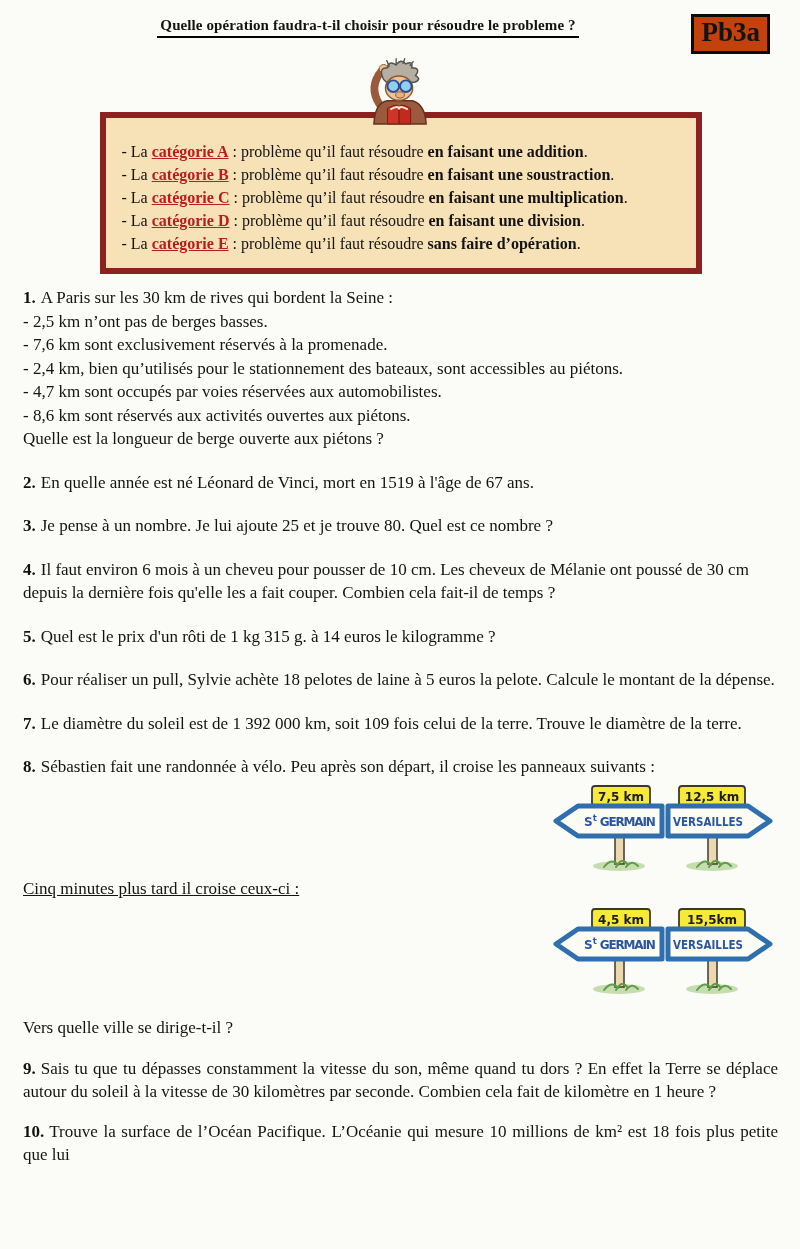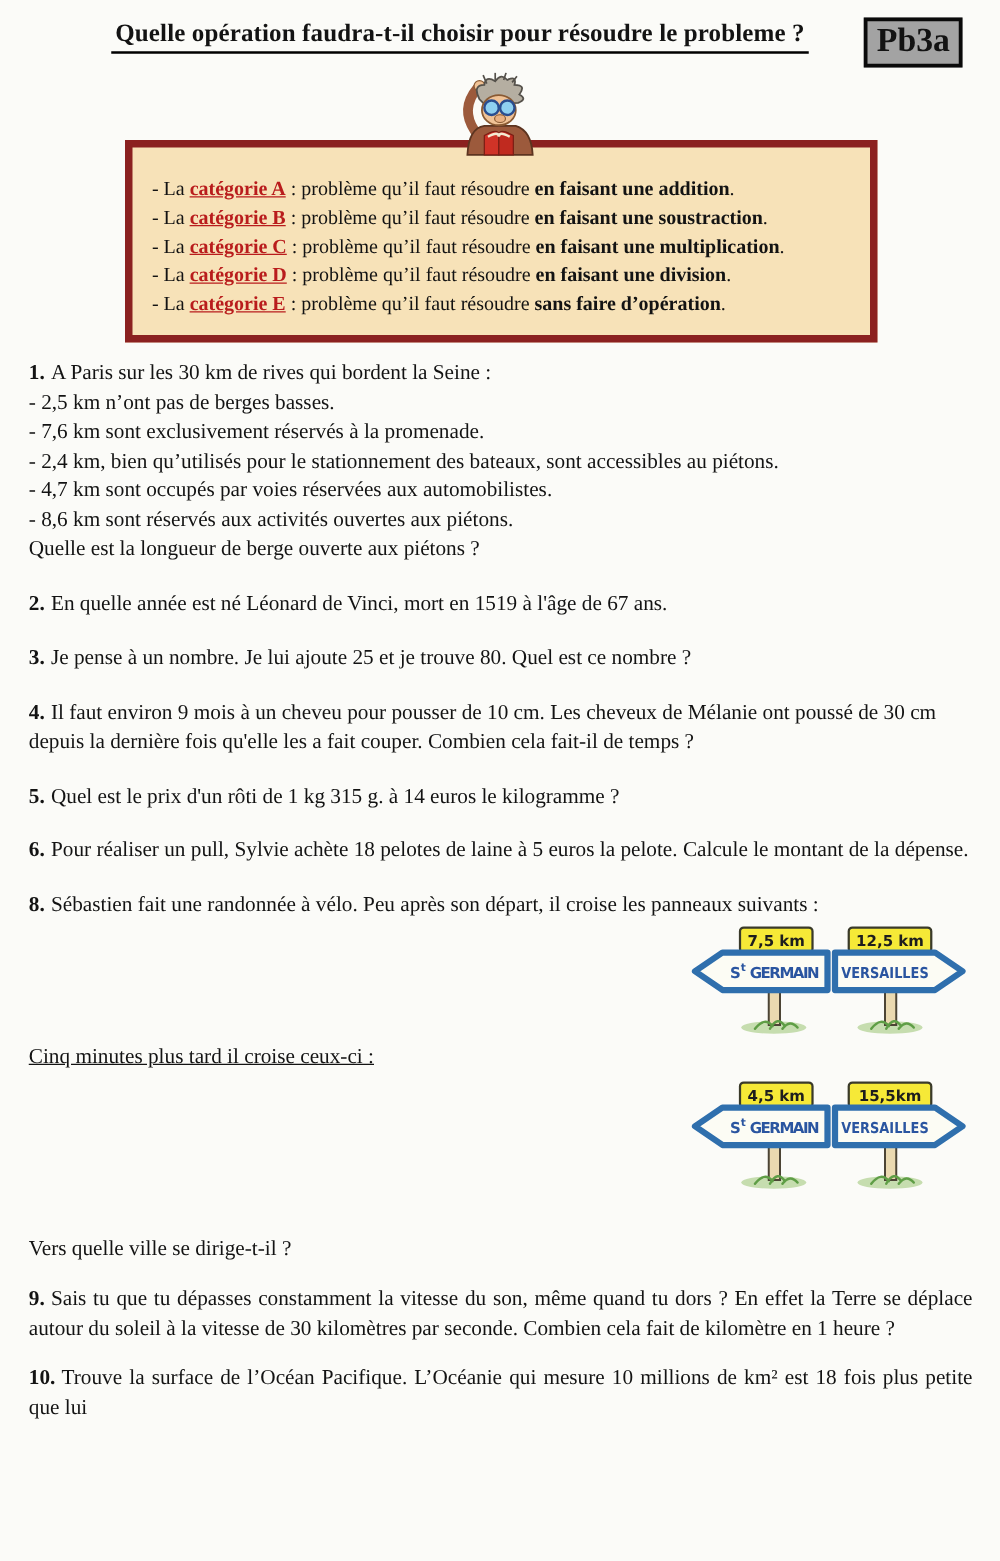--- a/index.html
+++ b/index.html
@@ -3,44 +3,44 @@
 <meta charset="utf-8">
 <style>
   html,body{margin:0;padding:0;background:#e9e9e9;}
   .sheet{width:800px;height:1249px;background:#fbfbf8;color:#131313;
     font-family:"Liberation Serif",serif;box-sizing:border-box;
     padding:0 22px 0 23px;position:relative;overflow:hidden;}
 
   
   .title-row{position:relative;margin-top:16px;height:42px;}
   .title-wrap{width:690px;text-align:center;}
-  .title{display:inline-block;font-size:20px;font-weight:bold;
+  .title{display:inline-block;font-size:15px;font-weight:bold;
     border-bottom:2px solid #000;padding:0 3px 2px;letter-spacing:.1px;}
   .code-badge{position:absolute;right:8px;top:-2px;border:3px solid #0a0a0a;
-    background:#a3a3a3;font-size:27px;font-weight:bold;padding:0 7px 3px;line-height:1.15;}
+    background:#c2410c;font-size:27px;font-weight:bold;padding:0 7px 3px;line-height:1.15;}
 
   .prof-wrap{height:68px;margin:0 0 -14px;text-align:center;position:relative;z-index:2;}
 
   
   .cat-box{width:566px;margin:0 auto;border:6px solid #8b2120;background:#f7e2b8;
     padding:22px 8px 13px 16px;font-size:16px;line-height:23px;position:relative;z-index:1;}
   .cat-label{color:#b91c1c;font-weight:bold;text-decoration:underline;}
   .cat-bold{font-weight:bold;}
 
   
   .prob{font-size:17px;line-height:23.5px;margin:20px 0 0;}
   .prob b{margin-right:5px;}
   .first{margin-top:12px;}
   .line{font-size:17px;line-height:23.5px;}
   .just{text-align:justify;}
 
   .sign-row{display:flex;justify-content:flex-end;margin:2px 0 0;}
   .sign-row.second{margin-top:4px;}
   .mid-text{margin-top:4px;text-decoration:underline;}
-  .q-text{margin-top:34px;}
+  .q-text{margin-top:20px;}
   .p9{margin-top:17px;}
   .p10{margin-top:16px;}
 
   
   .plaque{fill:#f6e937;stroke:#3a3a2a;stroke-width:1.8;}
   .plaque-text{font-family:"DejaVu Sans",sans-serif;font-size:12px;font-weight:bold;
     fill:#1d1d1d;text-anchor:middle;}
   .sign-body{fill:#fcfcf4;stroke:#2f6fad;stroke-width:5;stroke-linejoin:round;}
   .sign-text{font-family:"DejaVu Sans",sans-serif;font-weight:bold;fill:#2a55a0;font-size:12px;}
   .post{fill:#ead9b0;stroke:#4c4435;stroke-width:1.6;}
@@ -90,23 +90,24 @@
     <div class="line">- 2,5 km n’ont pas de berges basses.</div>
     <div class="line">- 7,6 km sont exclusivement réservés à la promenade.</div>
     <div class="line">- 2,4 km, bien qu’utilisés pour le stationnement des bateaux, sont accessibles au piétons.</div>
     <div class="line">- 4,7 km sont occupés par voies réservées aux automobilistes.</div>
     <div class="line">- 8,6 km sont réservés aux activités ouvertes aux piétons.</div>
     <div class="line">Quelle est la longueur de berge ouverte aux piétons ?</div>
   </div>
 
   <p class="prob"><b>2.</b><span>En quelle année est né Léonard de Vinci, mort en 1519 à l'âge de 67 ans.</span></p>
   <p class="prob"><b>3.</b><span>Je pense à un nombre. Je lui ajoute 25 et je trouve 80. Quel est ce nombre ?</span></p>
-  <p class="prob"><b>4.</b><span>Il faut environ 9 mois à un cheveu pour pousser de 10 cm. Les cheveux de Mélanie ont poussé de 30 cm depuis la dernière fois qu'elle les a fait couper. Combien cela fait-il de temps ?</span></p>
+  <p class="prob"><b>4.</b><span>Il faut environ 6 mois à un cheveu pour pousser de 10 cm. Les cheveux de Mélanie ont poussé de 30 cm depuis la dernière fois qu'elle les a fait couper. Combien cela fait-il de temps ?</span></p>
   <p class="prob"><b>5.</b><span>Quel est le prix d'un rôti de 1 kg 315 g. à 14 euros le kilogramme ?</span></p>
   <p class="prob"><b>6.</b><span>Pour réaliser un pull, Sylvie achète 18 pelotes de laine à 5 euros la pelote. Calcule le montant de la dépense.</span></p>
+  <p class="prob"><b>7.</b><span>Le diamètre du soleil est de 1 392 000 km, soit 109 fois celui de la terre. Trouve le diamètre de la terre.</span></p>
   <p class="prob"><b>8.</b><span>Sébastien fait une randonnée à vélo. Peu après son départ, il croise les panneaux suivants :</span></p>
 
   <div class="sign-row">
     <svg viewBox="0 0 230 92" width="230" height="92">
       <ellipse class="grass-blob" cx="71" cy="85" rx="26" ry="5"></ellipse>
       <ellipse class="grass-blob" cx="164" cy="85" rx="26" ry="5"></ellipse>
       <rect class="post" x="67" y="54" width="9" height="29"></rect>
       <rect class="post" x="160" y="54" width="9" height="29"></rect>
       <path class="grass-line" d="M56,86 Q64,76 70,84 M68,86 Q74,75 80,84 M78,86 Q84,78 90,85"></path>
       <path class="grass-line" d="M149,86 Q157,76 163,84 M161,86 Q167,75 173,84 M171,86 Q177,78 183,85"></path>

